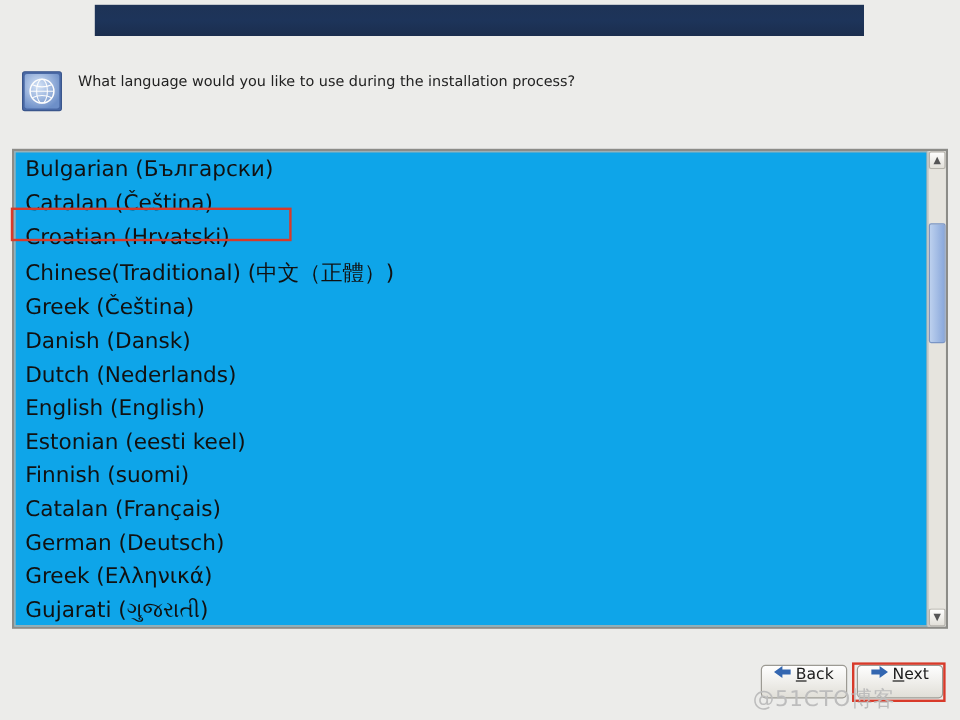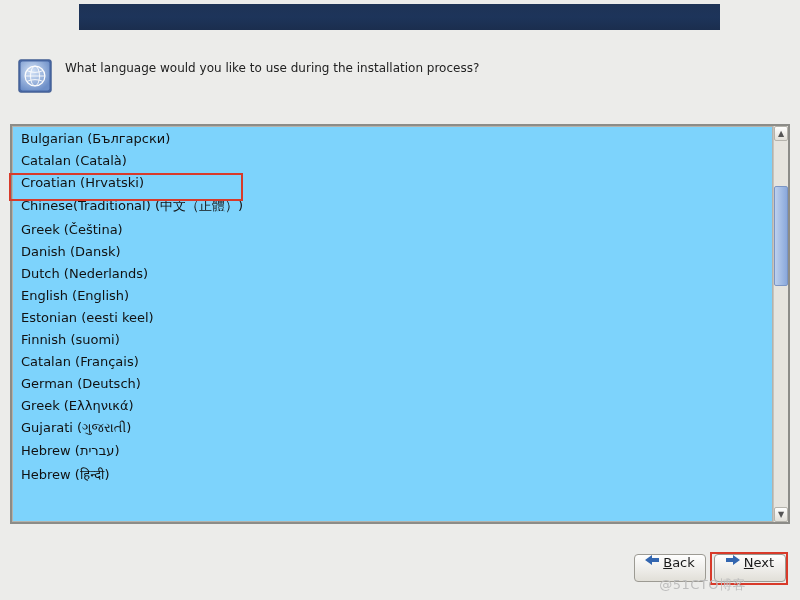--- a/index.html
+++ b/index.html
@@ -47,27 +47,27 @@
     left: 10px;
     top: 124px;
     width: 780px;
     height: 400px;
     border: 2px solid #8c8c88;
     background: #ececea;
     display: flex;
   }
   .lang-list {
     flex: 1;
-    background: #7dd3fc;
+    background: #0ea5e9;
     border: 1px solid #b4b2ab;
     margin: 0;
     padding: 0;
     list-style: none;
     overflow: hidden;
-    font-size: 13px;
+    font-size: 18px;
     color: #111;
   }
   .lang-list li {
     padding: 3.5px 8px;
     white-space: nowrap;
     cursor: pointer;
   }
   .lang-list li.selected {
     background: linear-gradient(to bottom, #8ba6da, #6d8fcf);
     border-top: 1px solid #7d9cd3;
@@ -144,21 +144,21 @@
   }
   .next-box {
     position: absolute;
     border: 2px solid #d83a2a;
     pointer-events: none;
   }
   .watermark {
     position: absolute;
     bottom: 6px;
     right: 54px;
-    font-size: 13px;
+    font-size: 18px;
     color: #bdbdbd;
     letter-spacing: 0.5px;
     pointer-events: none;
   }
 </style>
 </head>
 <body>
 
 <div class="header-bar"></div>
 
@@ -179,21 +179,21 @@
       <path d="M11 14 Q20 18 29 14" fill="none" stroke="#fdfdfd" stroke-width="1"></path>
       <path d="M11 26 Q20 22 29 26" fill="none" stroke="#fdfdfd" stroke-width="1"></path>
     </svg>
   </div>
   <div class="prompt-text">What language would you like to use during the installation process?</div>
 </div>
 
 <div class="list-frame">
   <ul class="lang-list" id="lang-list">
       <li>Bulgarian (Български)</li>
-      <li>Catalan (Català)</li>
+      <li>Catalan (Čeština)</li>
       <li>Croatian (Hrvatski)</li>
       <li>Chinese(Traditional) (中文（正體）)</li>
       <li>Greek (Čeština)</li>
       <li>Danish (Dansk)</li>
       <li>Dutch (Nederlands)</li>
       <li>English (English)</li>
       <li>Estonian (eesti keel)</li>
       <li>Finnish (suomi)</li>
       <li>Catalan (Français)</li>
       <li>German (Deutsch)</li>

